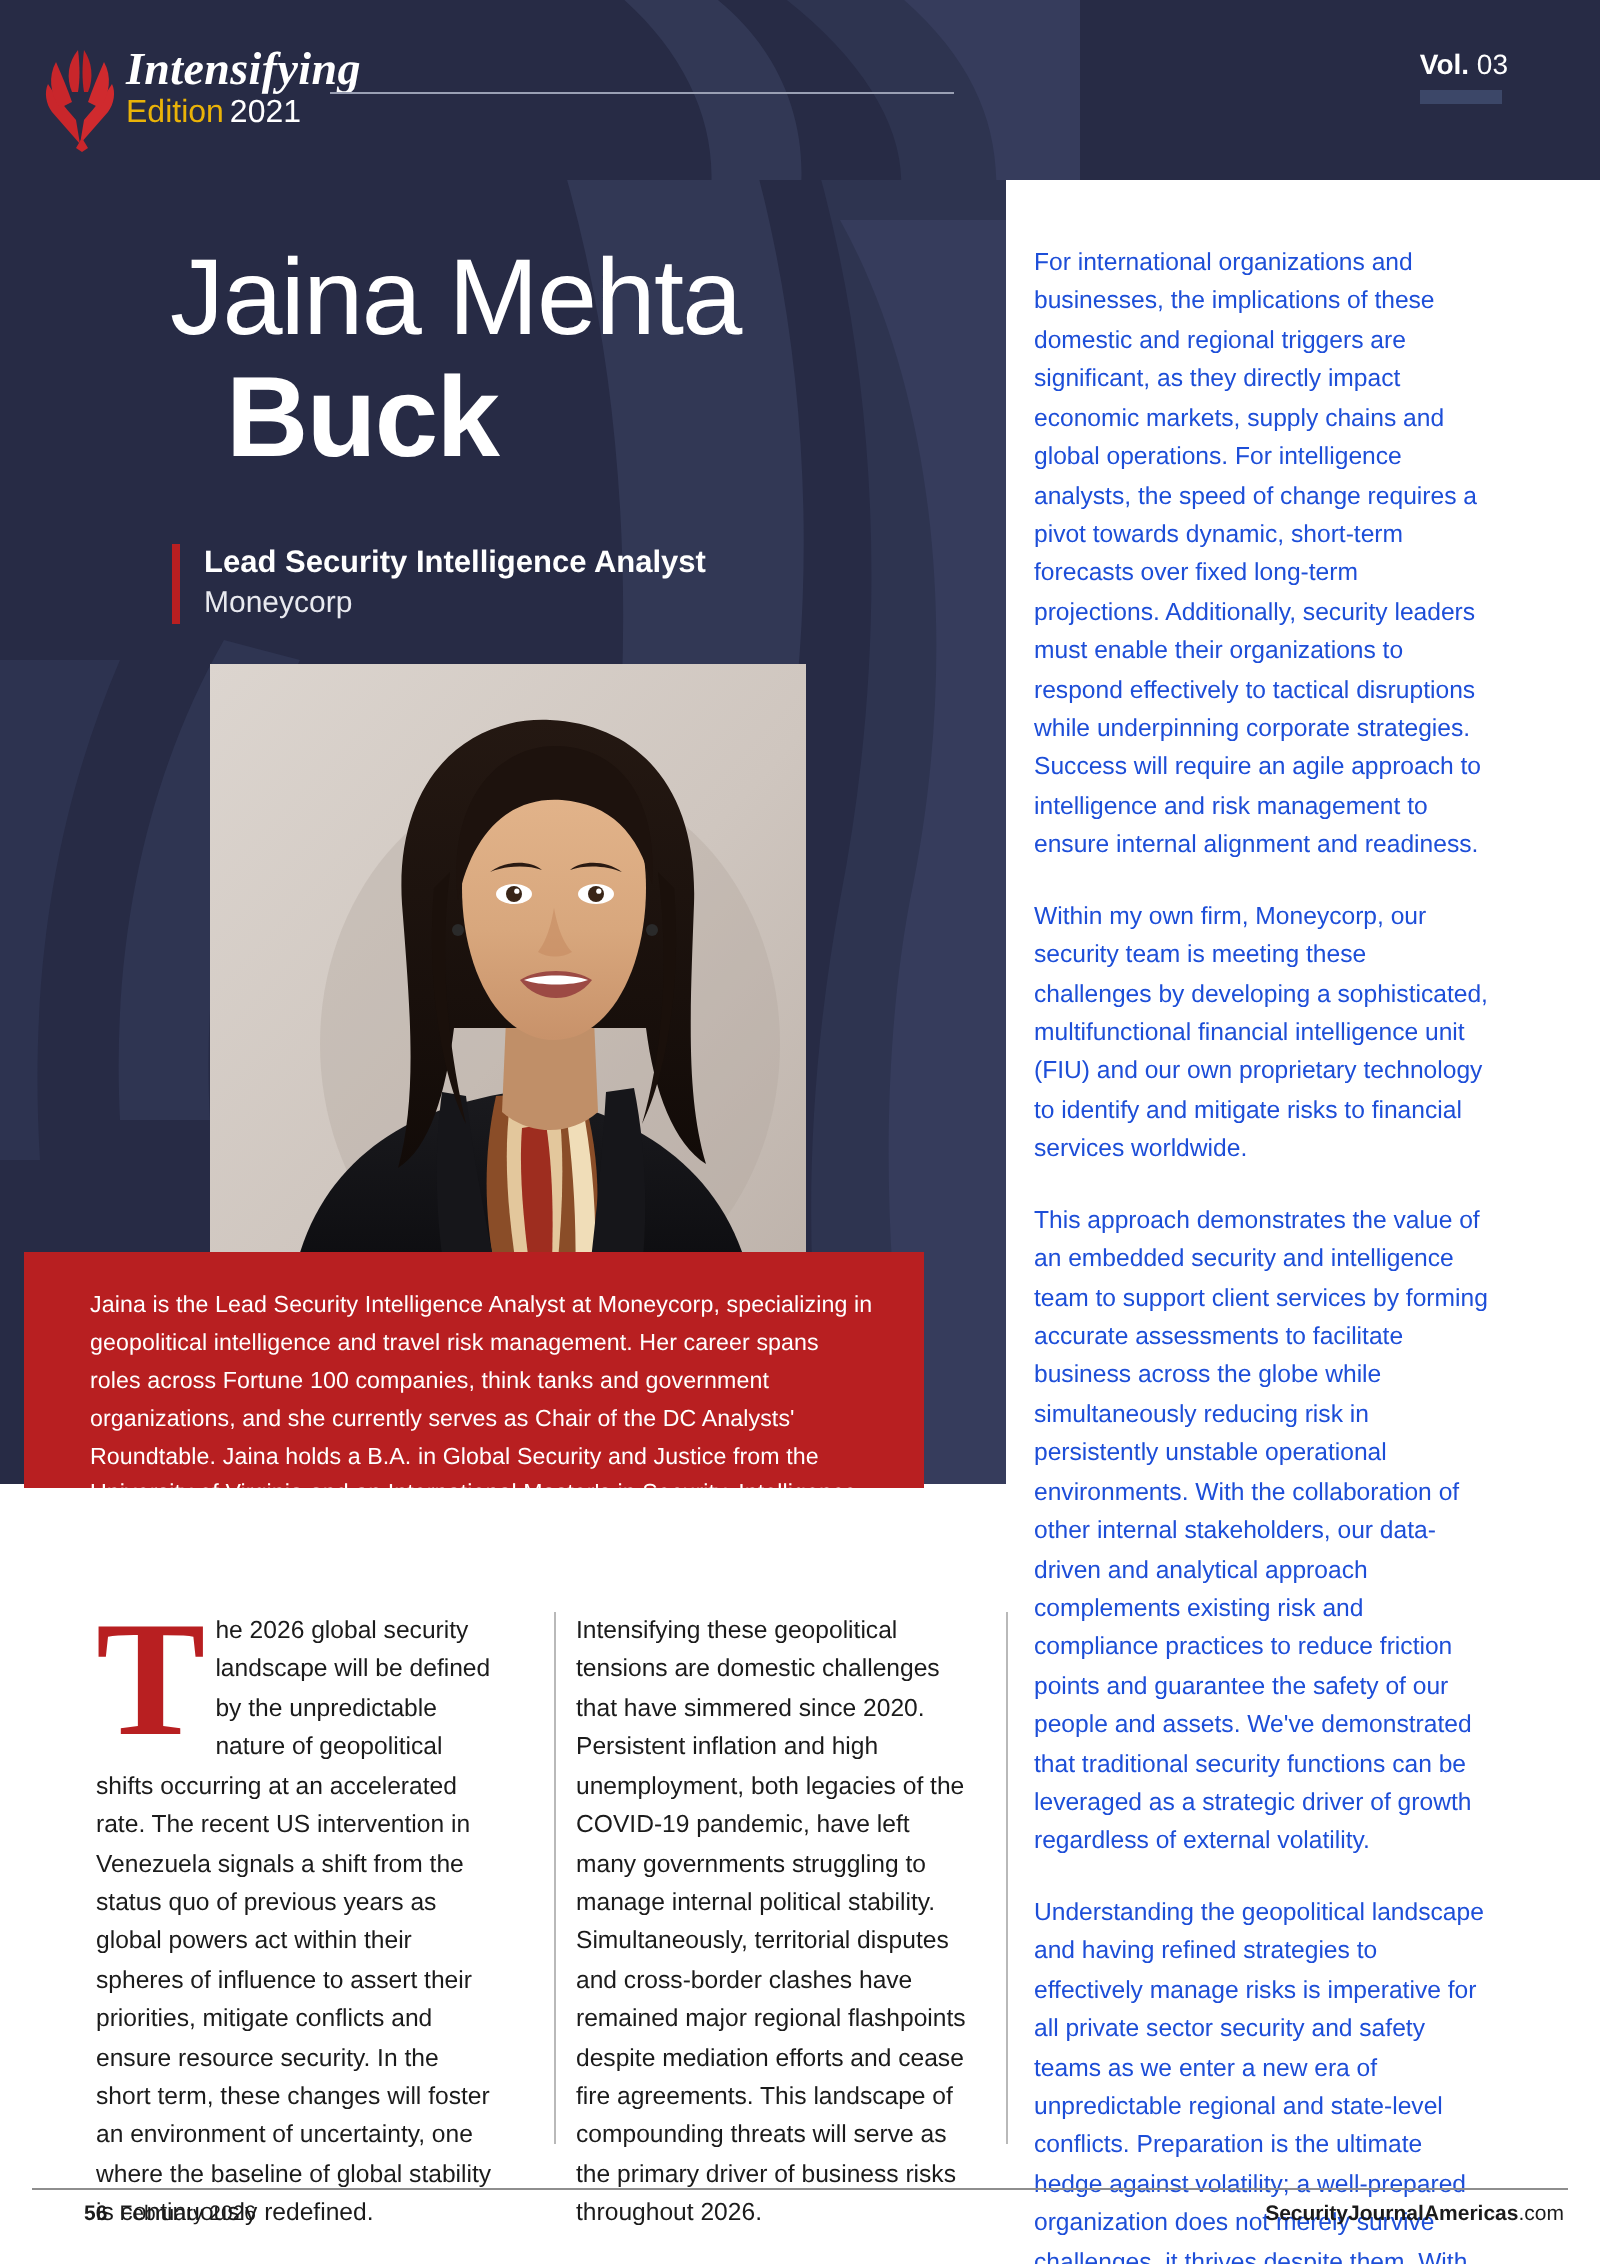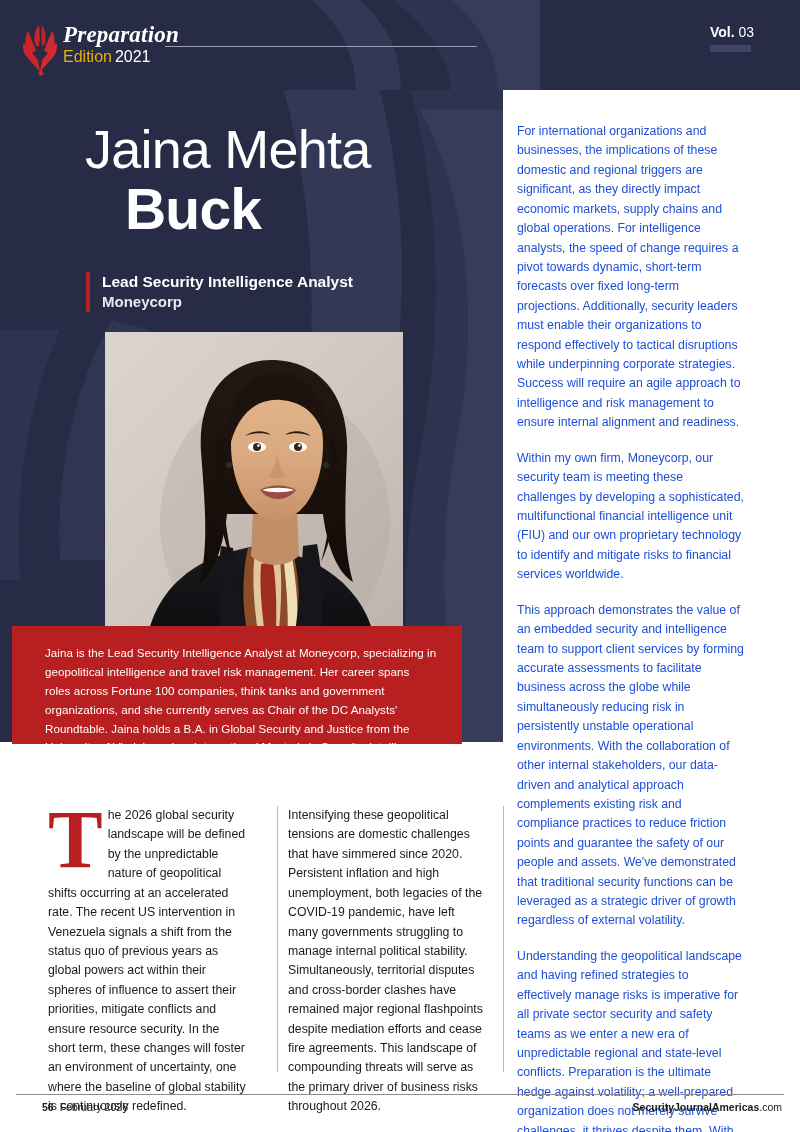--- a/index.html
+++ b/index.html
@@ -141,21 +141,21 @@
     letter-spacing: -0.8px;
     white-space: nowrap;
   }
   .title-line2 {
     font-size: 57px;
     font-weight: bold;
     color: #ffffff;
     line-height: 1.05;
     letter-spacing: -0.8px;
     margin-top: 4px;
-    margin-left: 40px;
+    margin-left: 28px;
   }
 
   
   .role-wrap {
     position: absolute;
     left: 86px;
     top: 272px;
     display: flex;
     align-items: stretch;
   }
@@ -166,21 +166,21 @@
   }
   .role-title {
     font-size: 15.5px;
     font-weight: bold;
     color: #ffffff;
     line-height: 1.25;
     white-space: nowrap;
   }
   .role-company {
     font-size: 15px;
-    font-weight: bold;
+    font-weight: normal;
     color: #e8e9ef;
     line-height: 1.3;
     margin-top: 1px;
   }
 
   
   .photo {
     position: absolute;
     left: 105px;
     top: 332px;
@@ -337,21 +337,21 @@
           <path d="M22 50 L8 34 C5 30 4 24 6 20 C9 25 14 31 20 38 Z"></path>
           <path d="M22 50 L36 34 C39 30 40 24 38 20 C35 25 30 31 24 38 Z" fill="#d02a2e"></path>
           <path d="M12 32 C7 25 6 16 10 9 C13 16 16 23 18 29 Z"></path>
           <path d="M32 32 C37 25 38 16 34 9 C31 16 28 23 26 29 Z" fill="#d02a2e"></path>
           <path d="M18 24 C15 17 16 9 21 3 C22 11 22 18 21 24 Z"></path>
           <path d="M26 24 C29 17 28 9 24 3 C23 11 23 18 24 24 Z" fill="#bf2126"></path>
           <path d="M20 52 L23 54 L26 52 L23 47 Z"></path>
         </g>
       </svg>
       <div class="logo-text">
-        <div class="logo-influencers">Preparation</div>
+        <div class="logo-influencers">Intensifying</div>
         <div class="logo-edition-row">
           <span class="logo-edition">Edition</span><span class="logo-year">2021</span>
         </div>
       </div>
     </div>
 
     <div class="header-rule"></div>
 
     <div class="vol">
       <div class="vol-text"><b>Vol.</b> <span>03</span></div>

